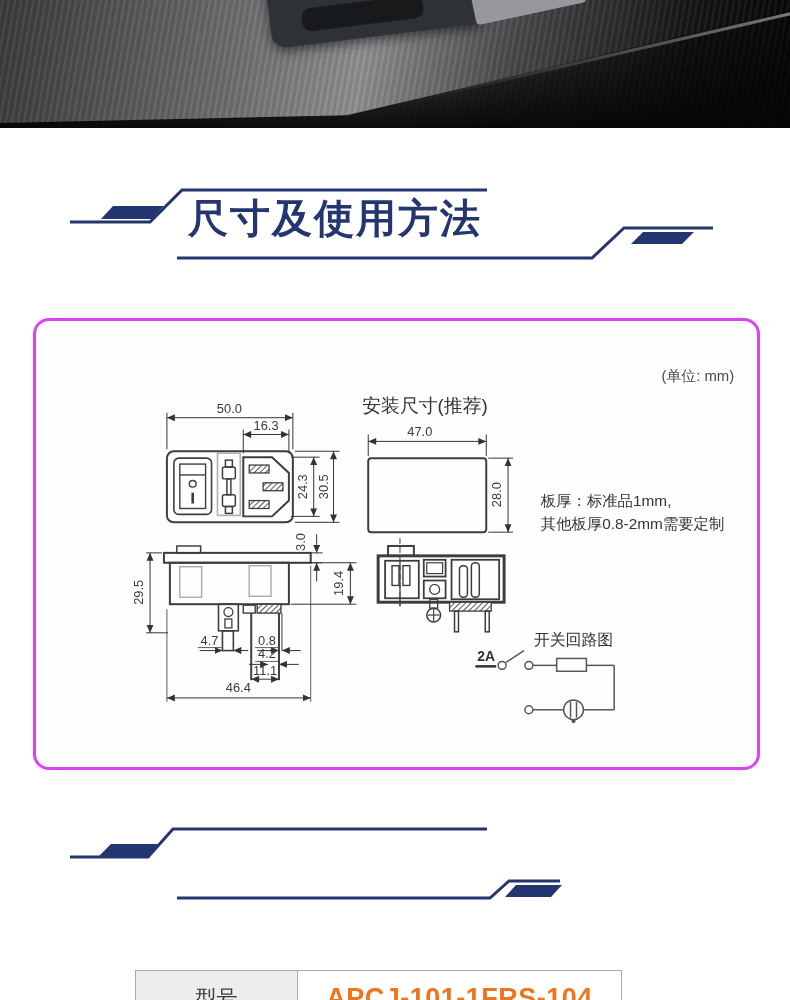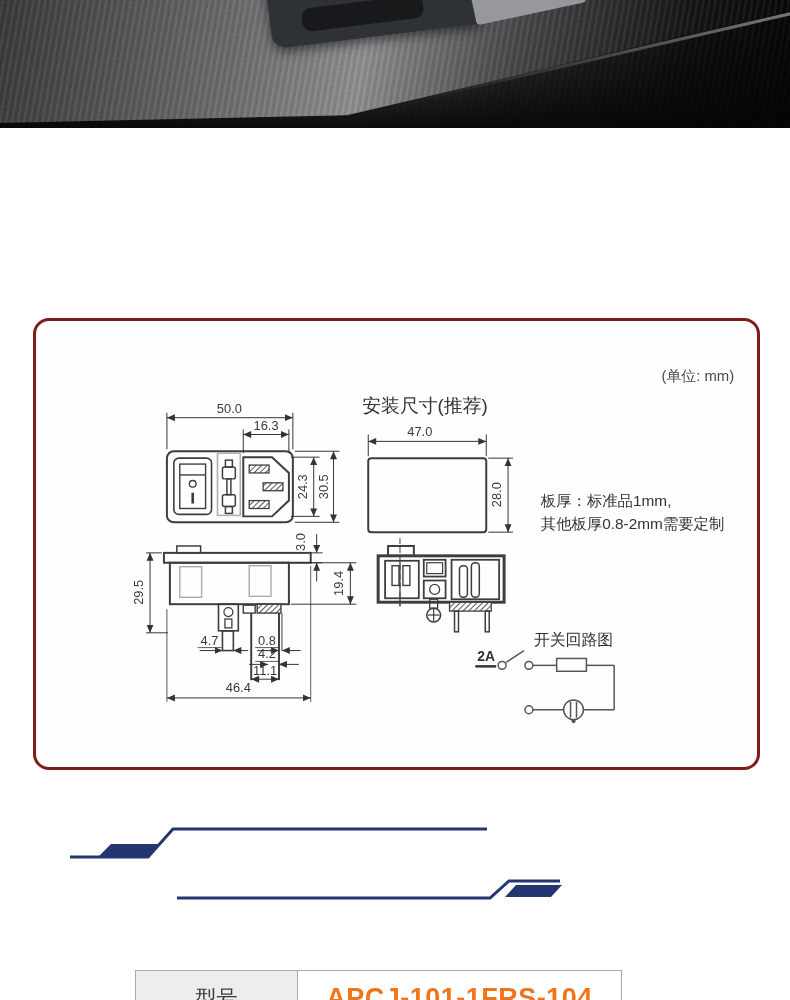--- a/index.html
+++ b/index.html
@@ -27,21 +27,21 @@
   .hdr svg{position:absolute;left:0;top:0;}
   .hdr h2{position:absolute;margin:0;text-align:center;font-weight:bold;color:#243672;
           font-size:40px;line-height:46px;letter-spacing:2px;font-family:"Liberation Sans",sans-serif;}
   .hdr1{top:170px;height:105px;}
   .hdr1 h2{left:0;top:25px;width:670px;}
   .hdr2{top:818px;height:100px;}
   .hdr2 h2{left:0;top:24px;width:666px;}
 
   
   .diagram-box{position:absolute;left:33px;top:318px;width:721px;height:446px;
-         border:3px solid #7f1d1d;border-radius:16px;background:#fefefe;}
+         border:3px solid #d946ef;border-radius:16px;background:#fefefe;}
   .diagram-box svg{position:absolute;inset:0;width:100%;height:100%;}
   svg text{font-family:"Liberation Sans",sans-serif;fill:#3a3a3a;}
   .dim{font-size:13px;}
   .lbl-unit{font-size:15px;fill:#4a4a4a;}
   .lbl-install{font-size:19px;fill:#333;}
   .lbl-note{font-size:15.5px;fill:#333;}
   .lbl-circuit{font-size:16px;fill:#333;}
   .lbl-2a{font-size:14px;fill:#333;font-weight:bold;}
 
   
@@ -61,20 +61,33 @@
   <div class="photo">
     <div class="streaks"></div>
     <div class="module-shape">
       <div class="module-slot"></div>
     </div>
     <div class="side-piece"></div>
     <div class="edge-line"></div>
     <div class="dark-wedge"></div>
   </div>
 
+  <section class="hdr hdr1">
+    <svg width="790" height="105" viewBox="0 0 790 105">
+      <g stroke="#243672" stroke-width="3" fill="none">
+        <polyline points="70,52 150,52 182,20 487,20"></polyline>
+        <polyline points="177,88 592,88 624,58 713,58"></polyline>
+      </g>
+      <g fill="#243672" stroke="none">
+        <polygon points="113,36 164,36 152,49 101,49"></polygon>
+        <polygon points="643,62 694,62 682,74 631,74"></polygon>
+      </g>
+    </svg>
+    <h2>尺寸及使用方法</h2>
+  </section>
 
   <div class="diagram-box">
     <svg viewBox="33 318 727 452" preserveAspectRatio="none">
       <defs>
         <marker id="ae" markerWidth="9" markerHeight="8" refX="8" refY="3.5" orient="auto" markerUnits="userSpaceOnUse">
           <path d="M0,0 L8,3.5 L0,7 z" fill="#333"></path>
         </marker>
         <marker id="as" markerWidth="9" markerHeight="8" refX="0" refY="3.5" orient="auto" markerUnits="userSpaceOnUse">
           <path d="M8,0 L0,3.5 L8,7 z" fill="#333"></path>
         </marker>

